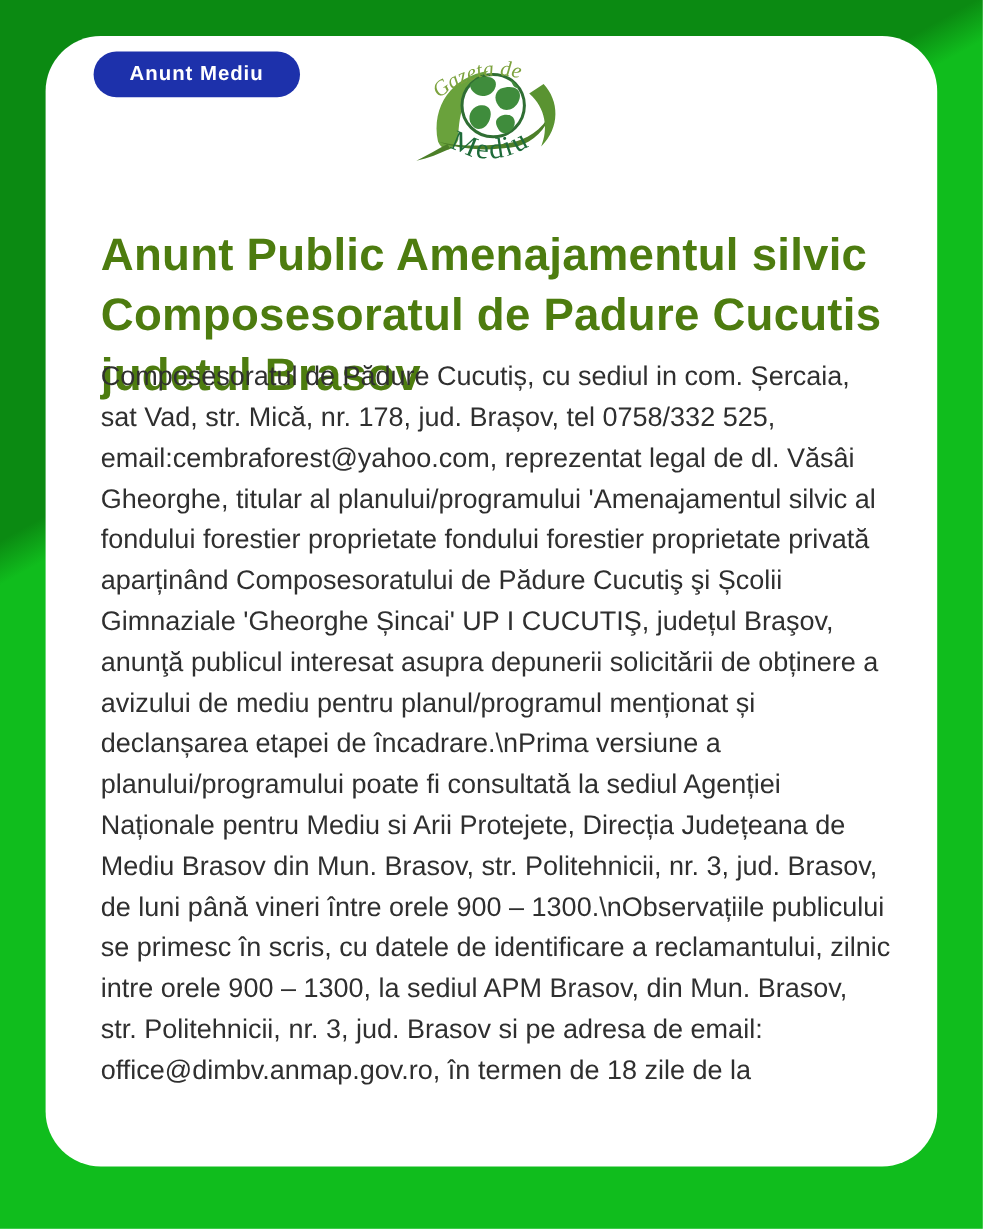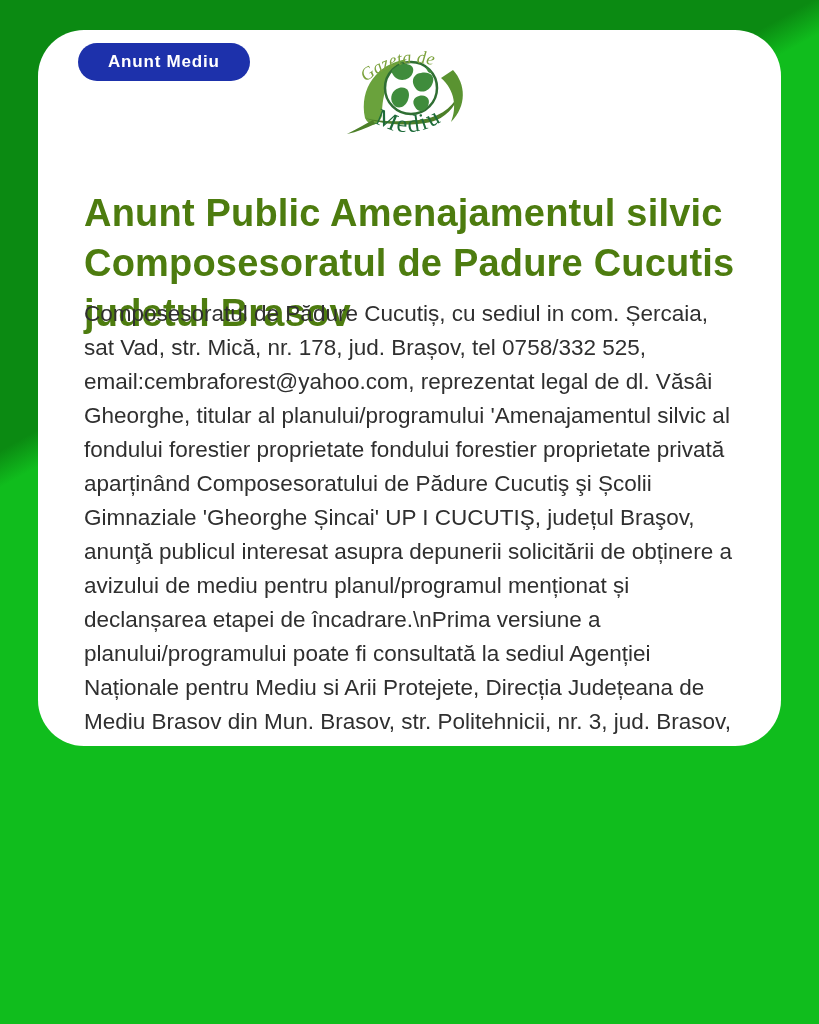--- a/index.html
+++ b/index.html
@@ -6,21 +6,21 @@
   html, body { width: 819px; height: 1024px; }
   body {
     font-family: "Liberation Sans", sans-serif;
     background: linear-gradient(151deg, #0b8a12 0%, #0b8a12 30.5%, #10bd1d 33%, #10bd1d 100%);
     position: relative;
     overflow: hidden;
   }
   .card {
     position: absolute;
     left: 38px; top: 30px;
-    width: 743px; height: 716px;
+    width: 743px; height: 942px;
     background: #ffffff;
     border-radius: 46px;
     overflow: hidden;
     padding-left: 48px;
   }
   .badge {
     position: absolute;
     left: 40px; top: 13px;
     height: 38px;
     display: inline-flex;

